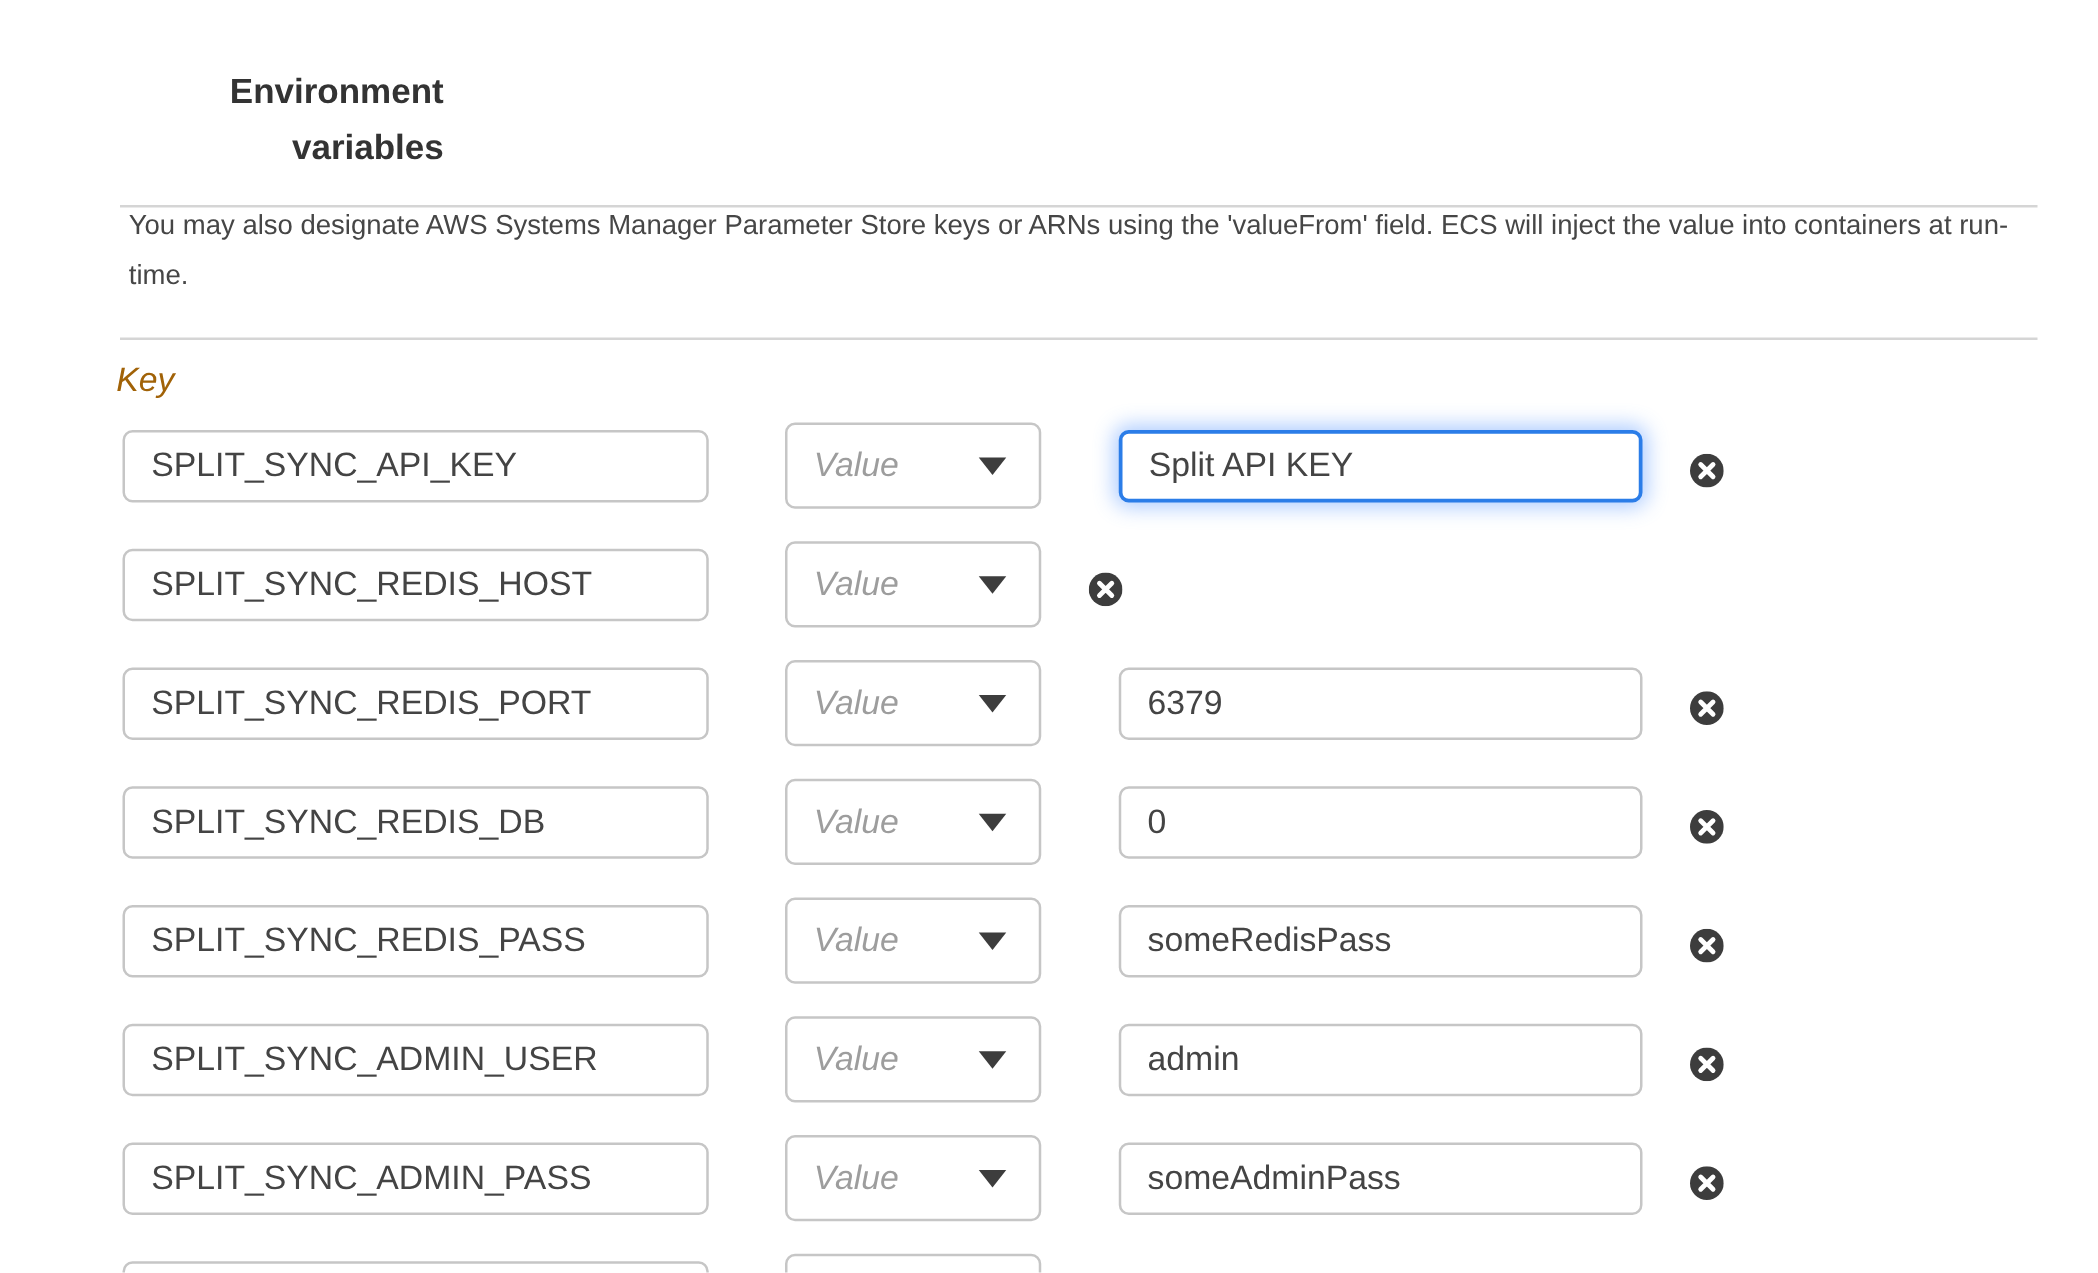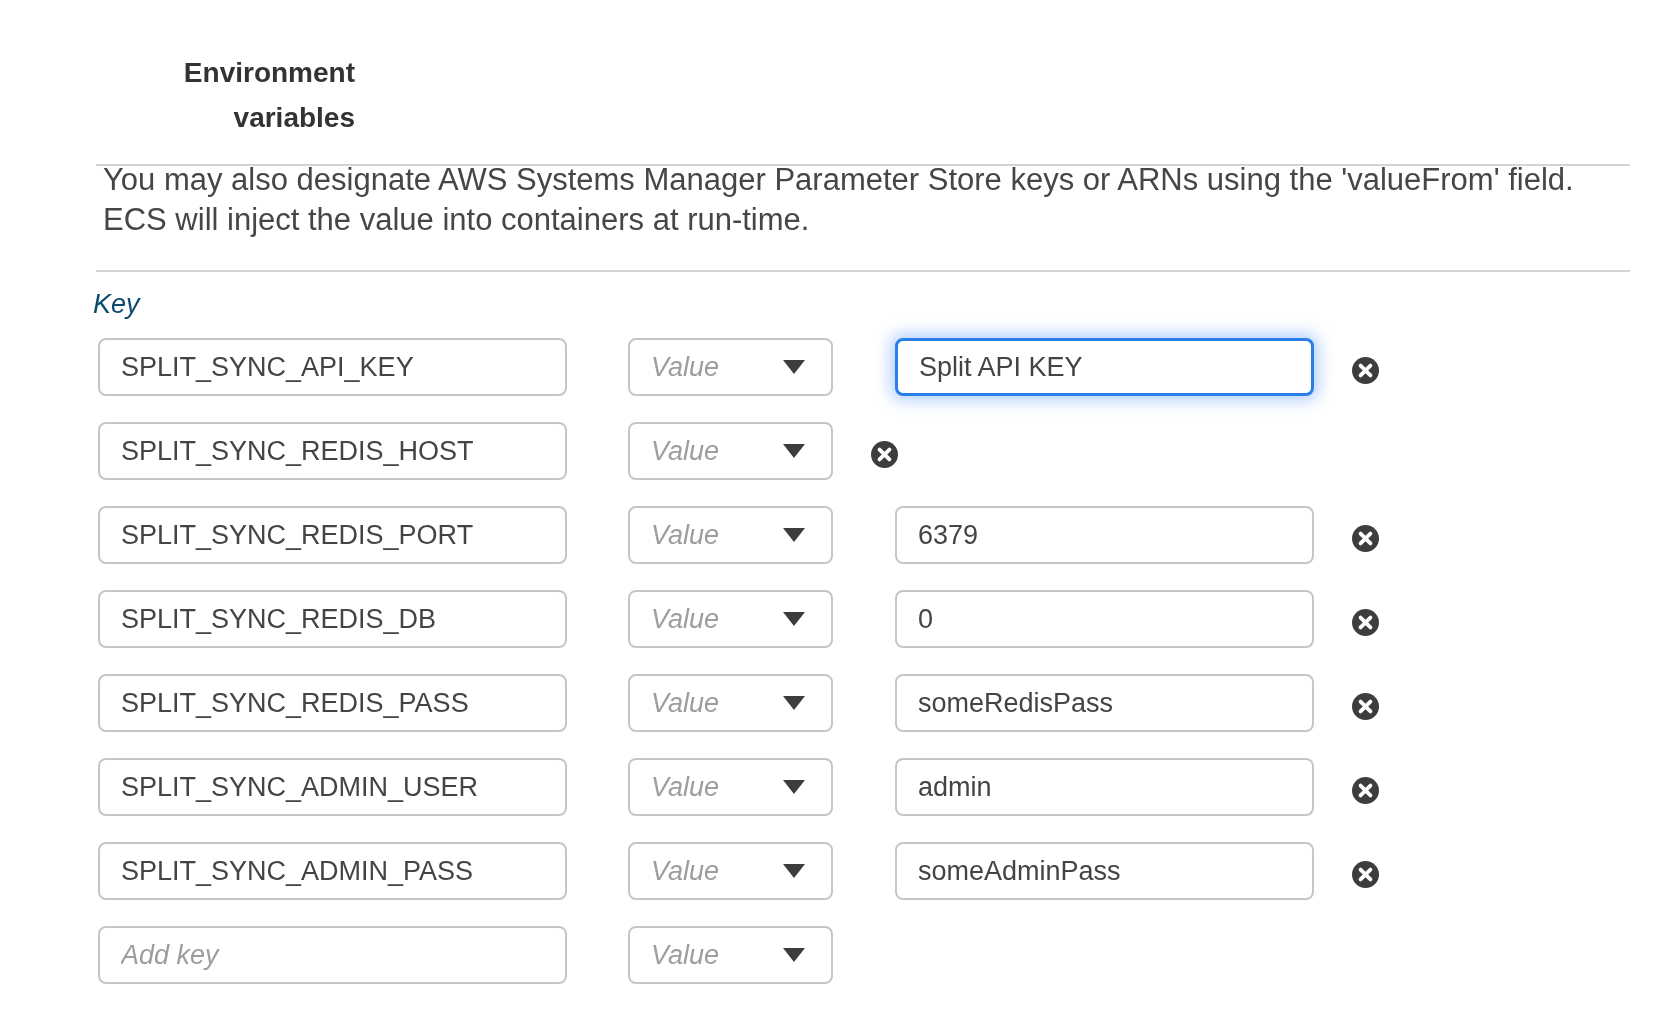--- a/index.html
+++ b/index.html
@@ -37,33 +37,33 @@
   }
   .rule-top { top: 164px; }
   .rule-mid { top: 270px; }
 
   .description {
     position: absolute;
     top: 160px;
     left: 103px;
     width: 1542px;
     margin: 0;
-    font-size: 31px;
+    font-size: 22px;
     line-height: 40px;
     color: #464646;
   }
 
   .key-header {
     position: absolute;
     top: 284px;
     left: 93px;
     font-size: 27px;
     font-style: italic;
     line-height: 40px;
-    color: #0c4a6e;
+    color: #a16207;
   }
 
   .rows {
     position: absolute;
     top: 338px;
     left: 98px;
     display: flex;
     flex-direction: column;
     gap: 26px;
   }
@@ -98,21 +98,21 @@
     border: 3px solid #2b7de8;
     box-shadow: 0 0 16px 4px rgba(77, 144, 254, 0.45);
   }
 
   .value-input.add-value {
     background: #e9e9e9;
   }
 
   .type-select {
     box-sizing: border-box;
-    height: 58px;
+    height: 69px;
     width: 205px;
     margin-left: 61px;
     border: 2px solid #c6c6c6;
     border-radius: 8px;
     background: #ffffff;
     display: flex;
     align-items: center;
     justify-content: space-between;
     padding: 0 26px 0 21px;
     cursor: pointer;

